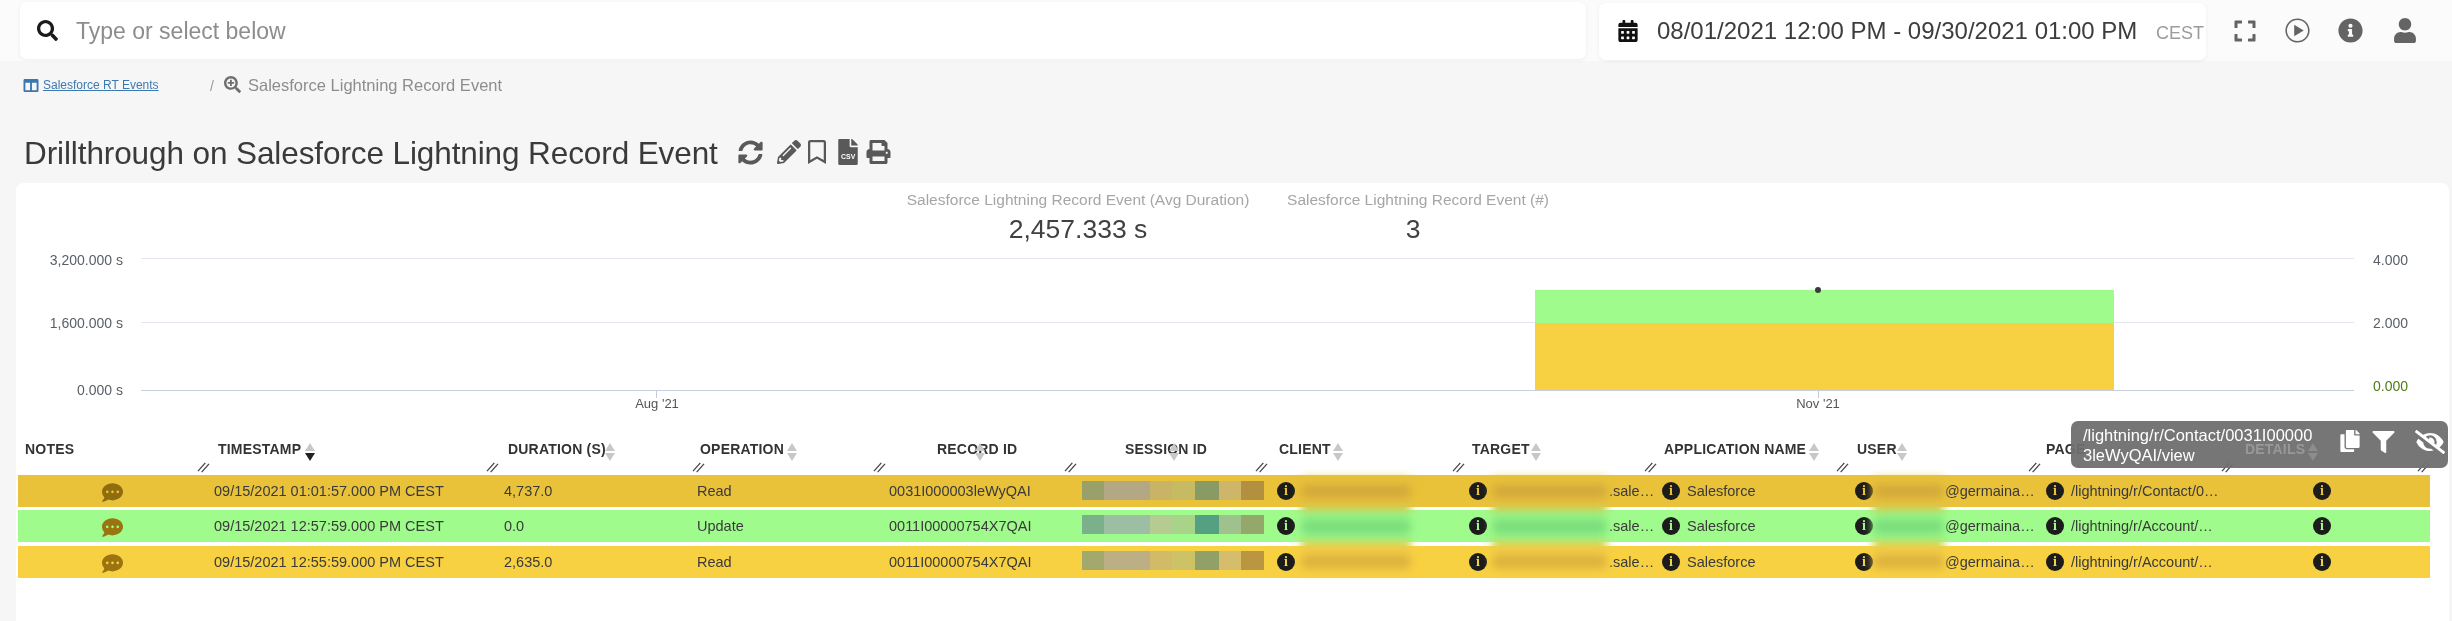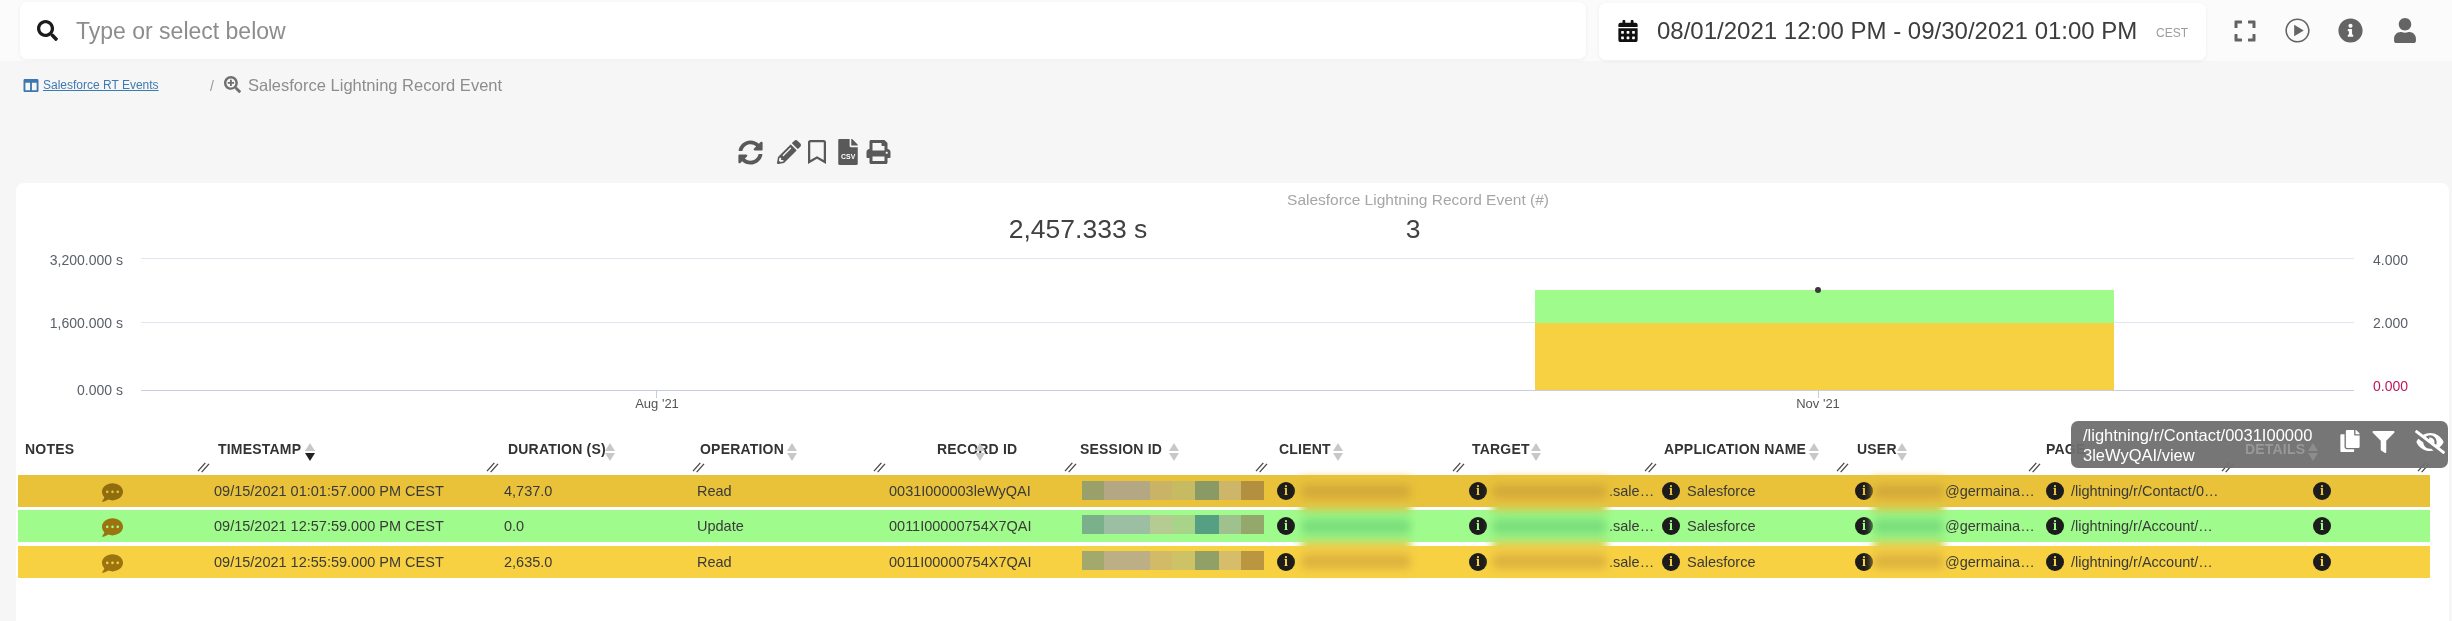--- a/index.html
+++ b/index.html
@@ -21,21 +21,21 @@
   <svg class="abs" style="left:37px;top:20px;" width="21" height="21" viewBox="0 0 512 512">
       <path fill="#1b1b1b" d="M505 442.7L405.3 343c-4.5-4.5-10.6-7-17-7H372c27.6-35.3 44-79.7 44-128C416 93.1 322.9 0 208 0S0 93.1 0 208s93.1 208 208 208c48.3 0 92.7-16.4 128-44v16.3c0 6.4 2.5 12.5 7 17l99.7 99.7c9.4 9.4 24.6 9.4 33.9 0l28.3-28.3c9.4-9.4 9.4-24.6.1-34zM208 336c-70.7 0-128-57.2-128-128 0-70.7 57.2-128 128-128 70.7 0 128 57.2 128 128 0 70.7-57.2 128-128 128z"></path>
     </svg>
   <div class="abs cy" style="left:76px;top:31px;font-size:23px;color:#8d8d8d;">Type or select below</div>
 
   <div class="card" style="left:1599px;top:3px;width:607px;height:57px;"></div>
   <svg class="abs" style="left:1618px;top:20px;" width="20" height="22" viewBox="0 0 448 512">
       <path fill="#111" d="M0 464c0 26.5 21.5 48 48 48h352c26.5 0 48-21.5 48-48V192H0v272zm320-196c0-6.6 5.4-12 12-12h40c6.6 0 12 5.4 12 12v40c0 6.6-5.4 12-12 12h-40c-6.6 0-12-5.4-12-12v-40zm0 128c0-6.6 5.4-12 12-12h40c6.6 0 12 5.4 12 12v40c0 6.6-5.4 12-12 12h-40c-6.6 0-12-5.4-12-12v-40zM192 268c0-6.6 5.4-12 12-12h40c6.6 0 12 5.4 12 12v40c0 6.6-5.4 12-12 12h-40c-6.6 0-12-5.4-12-12v-40zm0 128c0-6.6 5.4-12 12-12h40c6.6 0 12 5.4 12 12v40c0 6.6-5.4 12-12 12h-40c-6.6 0-12-5.4-12-12v-40zM64 268c0-6.6 5.4-12 12-12h40c6.6 0 12 5.4 12 12v40c0 6.6-5.4 12-12 12H76c-6.6 0-12-5.4-12-12v-40zm0 128c0-6.6 5.4-12 12-12h40c6.6 0 12 5.4 12 12v40c0 6.6-5.4 12-12 12H76c-6.6 0-12-5.4-12-12v-40zM400 64h-48V16c0-8.8-7.2-16-16-16h-32c-8.8 0-16 7.2-16 16v48H160V16c0-8.8-7.2-16-16-16h-32C103.2 0 96 7.2 96 16v48H48C21.5 64 0 85.5 0 112v48h448v-48c0-26.5-21.5-48-48-48z"></path>
     </svg>
   <div class="abs cy" style="left:1657px;top:31px;font-size:24px;color:#3d3d3d;">08/01/2021 12:00 PM - 09/30/2021 01:00 PM</div>
-  <div class="abs cy" style="left:2156px;top:33px;font-size:12px;color:#9c9c9c;text-align:right;">CEST</div>
+  <div class="abs cy" style="left:2156px;top:33px;font-size:18px;color:#9c9c9c;text-align:right;">CEST</div>
 
   <svg class="abs" style="left:2234px;top:19px;" width="22" height="24" viewBox="0 0 448 512">
       <path fill="#636363" d="M0 180V56c0-13.3 10.7-24 24-24h124c6.6 0 12 5.4 12 12v40c0 6.6-5.4 12-12 12H64v84c0 6.6-5.4 12-12 12H12c-6.6 0-12-5.4-12-12zM288 44v40c0 6.6 5.4 12 12 12h84v84c0 6.6 5.4 12 12 12h40c6.6 0 12-5.4 12-12V56c0-13.3-10.7-24-24-24H300c-6.6 0-12 5.4-12 12zm148 276h-40c-6.6 0-12 5.4-12 12v84h-84c-6.6 0-12 5.4-12 12v40c0 6.6 5.4 12 12 12h124c13.3 0 24-10.7 24-24V332c0-6.6-5.4-12-12-12zM160 468v-40c0-6.6-5.4-12-12-12H64v-84c0-6.6-5.4-12-12-12H12c-6.6 0-12 5.4-12 12v124c0 13.3 10.7 24 24 24h124c6.6 0 12-5.4 12-12z"></path>
     </svg>
   <svg class="abs" style="left:2285px;top:18px;" width="25" height="25" viewBox="0 0 512 512">
       <path fill="#646464" d="M256 8C119 8 8 119 8 256s111 248 248 248 248-111 248-248S393 8 256 8zm0 464c-118.7 0-216-96.1-216-216 0-118.7 96.1-216 216-216 118.7 0 216 96.1 216 216 0 118.7-96.1 216-216 216z"></path>
       <path fill="#646464" d="M188 140l196 116-196 116V140z"></path>
     </svg>
   <svg class="abs" style="left:2338px;top:18px;" width="25" height="25" viewBox="0 0 512 512">
       <path fill="#646464" d="M256 8C119.043 8 8 119.083 8 256c0 136.997 111.043 248 248 248s248-111.003 248-248C504 119.083 392.957 8 256 8zm0 110c23.196 0 42 18.804 42 42s-18.804 42-42 42-42-18.804-42-42 18.804-42 42-42zm56 254c0 6.627-5.373 12-12 12h-88c-6.627 0-12-5.373-12-12v-24c0-6.627 5.373-12 12-12h12v-64h-12c-6.627 0-12-5.373-12-12v-24c0-6.627 5.373-12 12-12h64c6.627 0 12 5.373 12 12v100h12c6.627 0 12 5.373 12 12v24z"></path>
@@ -47,53 +47,55 @@
   <svg class="abs" style="left:23px;top:78px;" width="16" height="15" viewBox="0 0 512 512">
       <path fill="#3b77b0" d="M464 32H48C21.49 32 0 53.49 0 80v352c0 26.51 21.49 48 48 48h416c26.51 0 48-21.49 48-48V80c0-26.51-21.49-48-48-48zM224 416H64V160h160v256zm224 0H288V160h160v256z"></path>
     </svg>
   <div class="abs cy" style="left:43px;top:85px;font-size:12px;color:#3d7ab1;text-decoration:underline;">Salesforce RT Events</div>
   <div class="abs cy" style="left:210px;top:86px;font-size:14px;color:#999;">/</div>
   <svg class="abs" style="left:224px;top:76px;" width="17" height="17" viewBox="0 0 512 512">
       <path fill="#6f6f6f" d="M304 192v32c0 6.6-5.4 12-12 12h-56v56c0 6.6-5.4 12-12 12h-32c-6.6 0-12-5.4-12-12v-56h-56c-6.6 0-12-5.4-12-12v-32c0-6.6 5.4-12 12-12h56v-56c0-6.6 5.4-12 12-12h32c6.6 0 12 5.4 12 12v56h56c6.6 0 12 5.4 12 12zm201 284.7L476.7 505c-9.4 9.4-24.6 9.4-33.9 0L343 405.3c-4.5-4.5-7-10.6-7-17V372c-35.3 27.6-79.7 44-128 44C93.1 416 0 322.9 0 208S93.1 0 208 0s208 93.1 208 208c0 48.3-16.4 92.7-44 128h16.3c6.4 0 12.5 2.5 17 7l99.7 99.7c9.3 9.4 9.3 24.6 0 34zM344 208c0-75.2-60.8-136-136-136S72 132.8 72 208s60.8 136 136 136 136-60.8 136-136z"></path>
     </svg>
   <div class="abs cy" style="left:248px;top:85px;font-size:16.5px;color:#8d8d8d;">Salesforce Lightning Record Event</div>
 
+  <div class="abs cy" id="title" style="left:24px;top:153px;font-size:31.5px;color:#3a3a3a;letter-spacing:-0.1px;">Drillthrough on Salesforce Lightning Record Event</div>
   <svg class="abs" style="left:738px;top:140px;" width="25" height="25" viewBox="0 0 512 512">
       <path fill="#595959" d="M370.72 133.28C339.458 104.008 298.888 87.962 255.848 88c-77.458.068-144.328 53.178-162.791 126.85-1.344 5.363-6.122 9.15-11.651 9.15H24.103c-7.498 0-13.194-6.807-11.807-14.176C33.933 94.924 134.813 8 256 8c66.448 0 126.791 26.136 171.315 68.685L463.03 40.97C478.149 25.851 504 36.559 504 57.941V192c0 13.255-10.745 24-24 24H345.941c-21.382 0-32.09-25.851-16.971-40.971l41.75-41.749zM32 296h134.059c21.382 0 32.09 25.851 16.971 40.971l-41.75 41.75c31.262 29.273 71.835 45.319 114.876 45.28 77.418-.07 144.315-53.144 162.787-126.849 1.344-5.363 6.122-9.15 11.651-9.15h57.304c7.498 0 13.194 6.807 11.807 14.176C478.067 417.076 377.187 504 256 504c-66.448 0-126.791-26.136-171.315-68.685L48.97 471.03C33.851 486.149 8 475.441 8 454.059V320c0-13.255 10.745-24 24-24z"></path>
     </svg>
   <svg class="abs" style="left:777px;top:140px;" width="24" height="24" viewBox="0 0 512 512">
       <path fill="#595959" d="M497.9 142.1l-46.1 46.1c-4.7 4.7-12.3 4.7-17 0l-111-111c-4.7-4.7-4.7-12.3 0-17l46.1-46.1c18.7-18.7 49.1-18.7 67.9 0l60.1 60.1c18.8 18.7 18.8 49.1 0 67.9zM284.2 99.8L21.6 362.4.4 483.9c-2.9 16.4 11.4 30.6 27.8 27.8l121.5-21.3 262.6-262.6c4.7-4.7 4.7-12.3 0-17l-111-111c-4.8-4.7-12.4-4.7-17.1 0zM124.1 339.9c-5.5-5.5-5.5-14.3 0-19.8l154-154c5.5-5.5 14.3-5.5 19.8 0s5.5 14.3 0 19.8l-154 154c-5.5 5.5-14.3 5.5-19.8 0zM88 424h48v36.3l-64.5 11.3-31.1-31.1L51.7 376H88v48z"></path>
     </svg>
   <svg class="abs" style="left:808px;top:140px;" width="18" height="24" viewBox="0 0 384 512">
       <path fill="#595959" d="M336 0H48C21.49 0 0 21.49 0 48v464l192-112 192 112V48c0-26.51-21.49-48-48-48zm0 428.43l-144-84-144 84V54a6 6 0 0 1 6-6h276c3.314 0 6 2.683 6 5.996V428.43z"></path>
     </svg>
   <svg class="abs" style="left:838px;top:139px;" width="20" height="26" viewBox="0 0 384 512">
       <path fill="#595959" d="M224 136V0H24C10.7 0 0 10.7 0 24v464c0 13.3 10.7 24 24 24h336c13.3 0 24-10.7 24-24V160H248c-13.2 0-24-10.8-24-24zm160-14.1v6.1H256V0h6.1c6.4 0 12.5 2.5 17 7l97.9 98c4.5 4.5 7 10.6 7 16.9z"></path>
       <text x="56" y="396" font-family="Liberation Sans" font-size="136" font-weight="bold" fill="#fff">CSV</text>
     </svg>
   <svg class="abs" style="left:866px;top:140px;" width="25" height="24" viewBox="0 0 512 512">
       <path fill="#595959" d="M448 192V77.25c0-8.49-3.37-16.62-9.37-22.63L393.37 9.37c-6-6-14.14-9.37-22.63-9.37H96C78.33 0 64 14.33 64 32v160c-35.35 0-64 28.65-64 64v112c0 8.84 7.16 16 16 16h48v96c0 17.67 14.33 32 32 32h320c17.67 0 32-14.33 32-32v-96h48c8.84 0 16-7.16 16-16V256c0-35.35-28.65-64-64-64zm-64 256H128v-96h256v96zm0-224H128V64h192v48c0 8.84 7.16 16 16 16h48v96zm48 72c-13.25 0-24-10.75-24-24 0-13.26 10.75-24 24-24s24 10.74 24 24c0 13.25-10.75 24-24 24z"></path>
     </svg>
 
   <div class="abs" style="left:16px;top:183px;width:2433px;height:438px;background:#fff;border-radius:8px 8px 0 0;"></div>
 
+  <div class="abs cy" style="left:1078px;top:200px;transform:translate(-50%,-50%);font-size:15.5px;color:#a6a6a6;">Salesforce Lightning Record Event (Avg Duration)</div>
   <div class="abs cy" style="left:1078px;top:229px;transform:translate(-50%,-50%);font-size:26.5px;color:#414141;">2,457.333 s</div>
   <div class="abs cy" style="left:1418px;top:200px;transform:translate(-50%,-50%);font-size:15.5px;color:#a6a6a6;">Salesforce Lightning Record Event (#)</div>
   <div class="abs cy" style="left:1413px;top:229px;transform:translate(-50%,-50%);font-size:26.5px;color:#414141;">3</div>
 
   <div class="abs" style="left:141px;top:258px;width:2213px;height:1px;background:#e3e6ef;"></div>
   <div class="abs" style="left:141px;top:322px;width:2213px;height:1px;background:#e3e6ef;"></div>
   <div class="abs" style="left:141px;top:390px;width:2213px;height:1px;background:#c8cee2;"></div>
 
   <div class="abs cy" style="left:0;top:259.5px;width:123px;text-align:right;font-size:14px;color:#5a6069;">3,200.000 s</div>
   <div class="abs cy" style="left:0;top:322.5px;width:123px;text-align:right;font-size:14px;color:#5a6069;">1,600.000 s</div>
   <div class="abs cy" style="left:0;top:390px;width:123px;text-align:right;font-size:14px;color:#5a6069;">0.000 s</div>
   <div class="abs cy" style="left:2373px;top:260px;font-size:14px;color:#5a6069;">4.000</div>
   <div class="abs cy" style="left:2373px;top:322.5px;font-size:14px;color:#5a6069;">2.000</div>
-  <div class="abs cy" style="left:2373px;top:386px;font-size:14px;color:#be185d;">0.000</div>
+  <div class="abs cy" style="left:2373px;top:386px;font-size:14px;color:#4d7c0f;">0.000</div>
 
   <div class="abs" style="left:1535px;top:322.5px;width:579px;height:67.5px;background:#f8d143;"></div>
   <div class="abs" style="left:1535px;top:290px;width:579px;height:32.5px;background:#9ffb8c;"></div>
   <div class="abs" style="left:1815px;top:287px;width:6px;height:6px;border-radius:50%;background:#3a3a3a;"></div>
 
   <div class="abs" style="left:656px;top:390px;width:1px;height:8px;background:#c6cbdd;"></div>
   <div class="abs" style="left:1818px;top:390px;width:1px;height:8px;background:#c6cbdd;"></div>
   <div class="abs cy" style="left:657px;top:403px;transform:translate(-50%,-50%);font-size:13px;color:#555;">Aug '21</div>
   <div class="abs cy" style="left:1818px;top:403px;transform:translate(-50%,-50%);font-size:13px;color:#555;">Nov '21</div>
 
@@ -119,21 +121,21 @@
     <div class="th" style="left:700px;">OPERATION</div>
     <div class="carets" style="left:787px;">
         <div class="caret-u"></div>
         <div class="caret-d"></div>
       </div>
     <div class="th" style="left:893px;margin-left:44px;">RECORD ID</div>
     <div class="carets" style="left:975px;">
         <div class="caret-u"></div>
         <div class="caret-d"></div>
       </div>
-    <div class="th" style="left:1080px;text-align:right;">SESSION ID</div>
+    <div class="th" style="left:1125px;text-align:right;">SESSION ID</div>
     <div class="carets" style="left:1169px;">
         <div class="caret-u"></div>
         <div class="caret-d"></div>
       </div>
     <div class="th" style="left:1279px;">CLIENT</div>
     <div class="carets" style="left:1333px;">
         <div class="caret-u"></div>
         <div class="caret-d"></div>
       </div>
     <div class="th" style="left:1472px;">TARGET</div>

